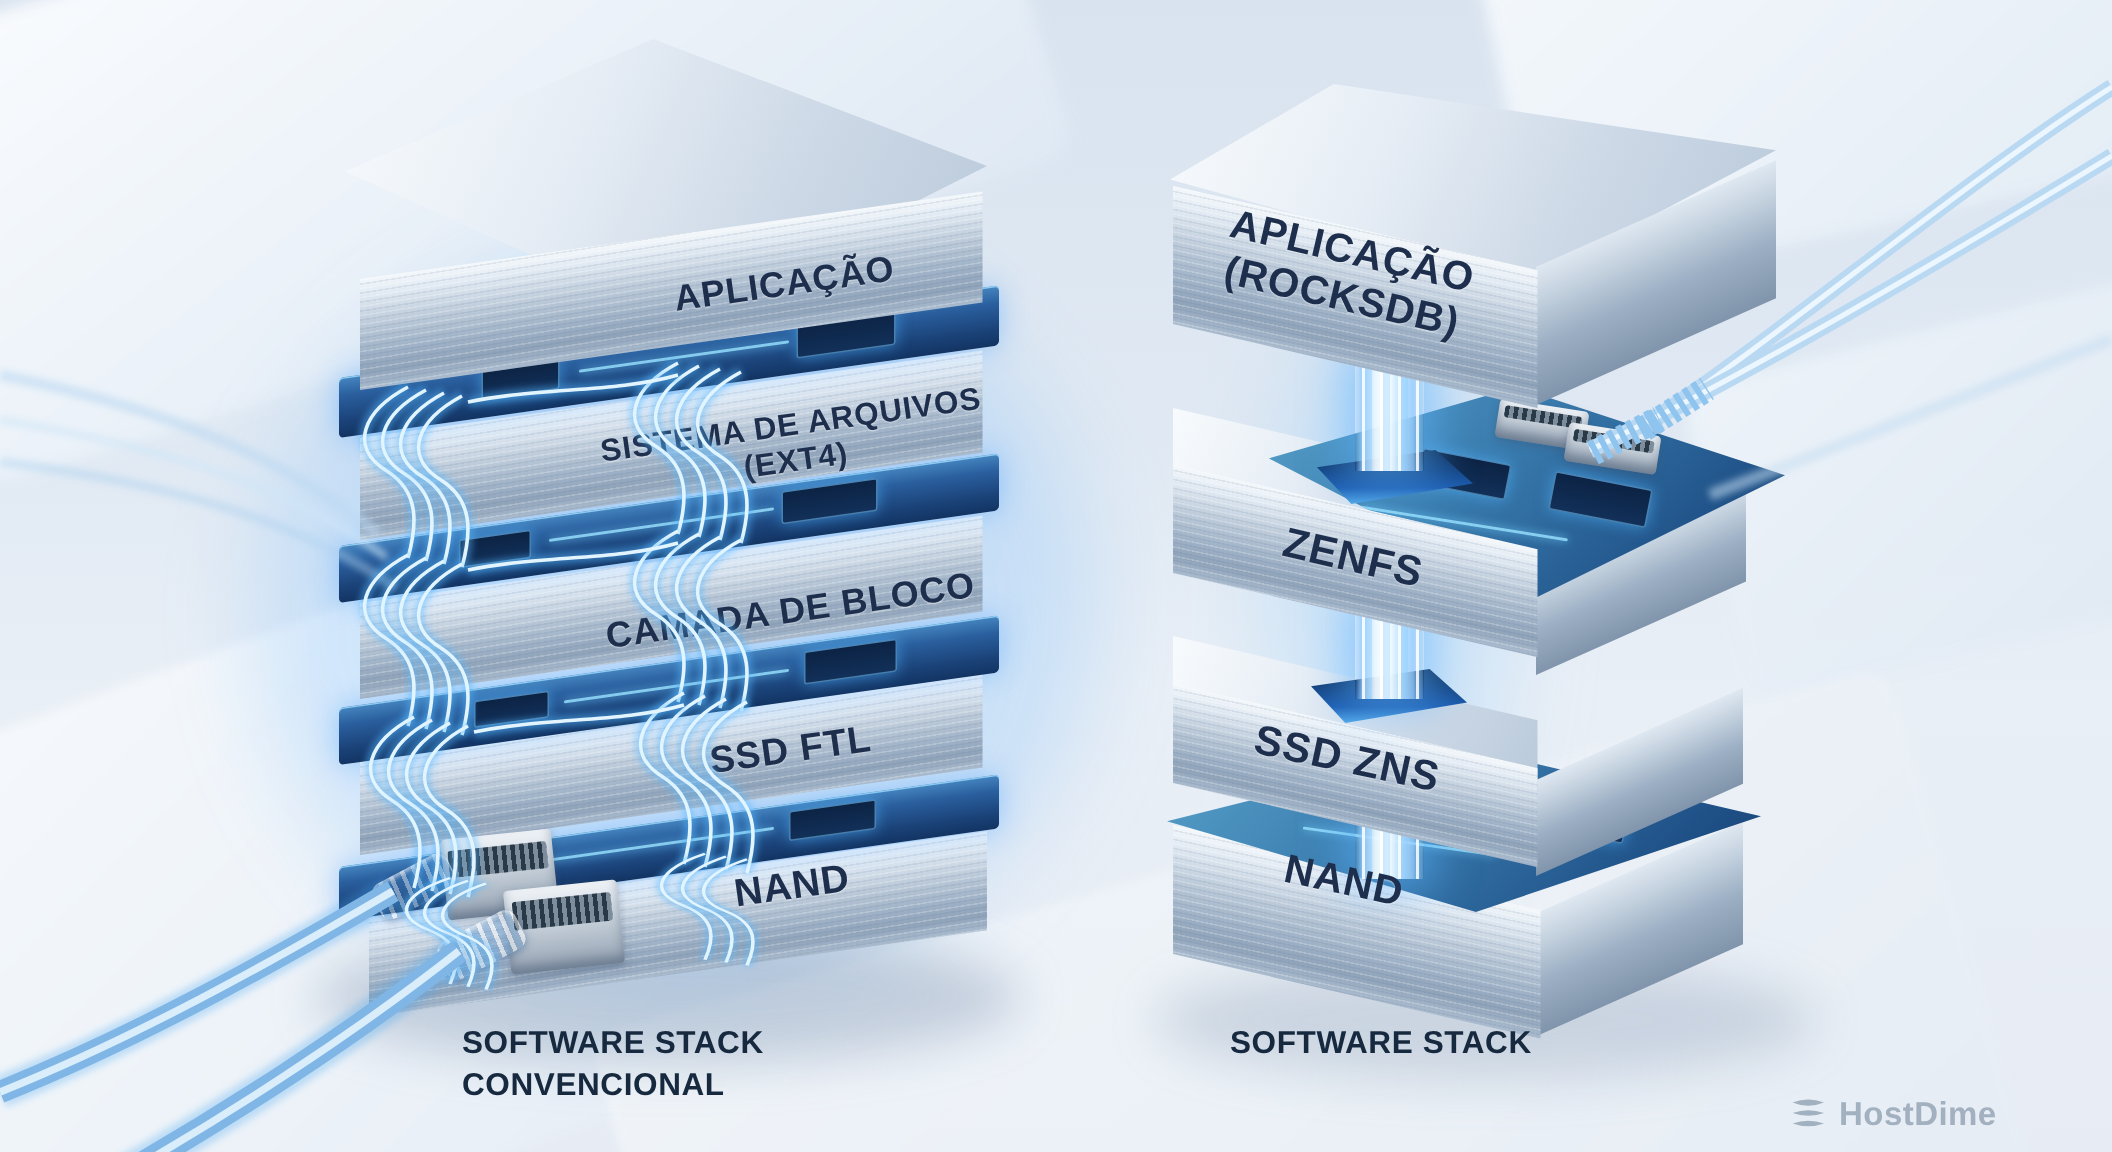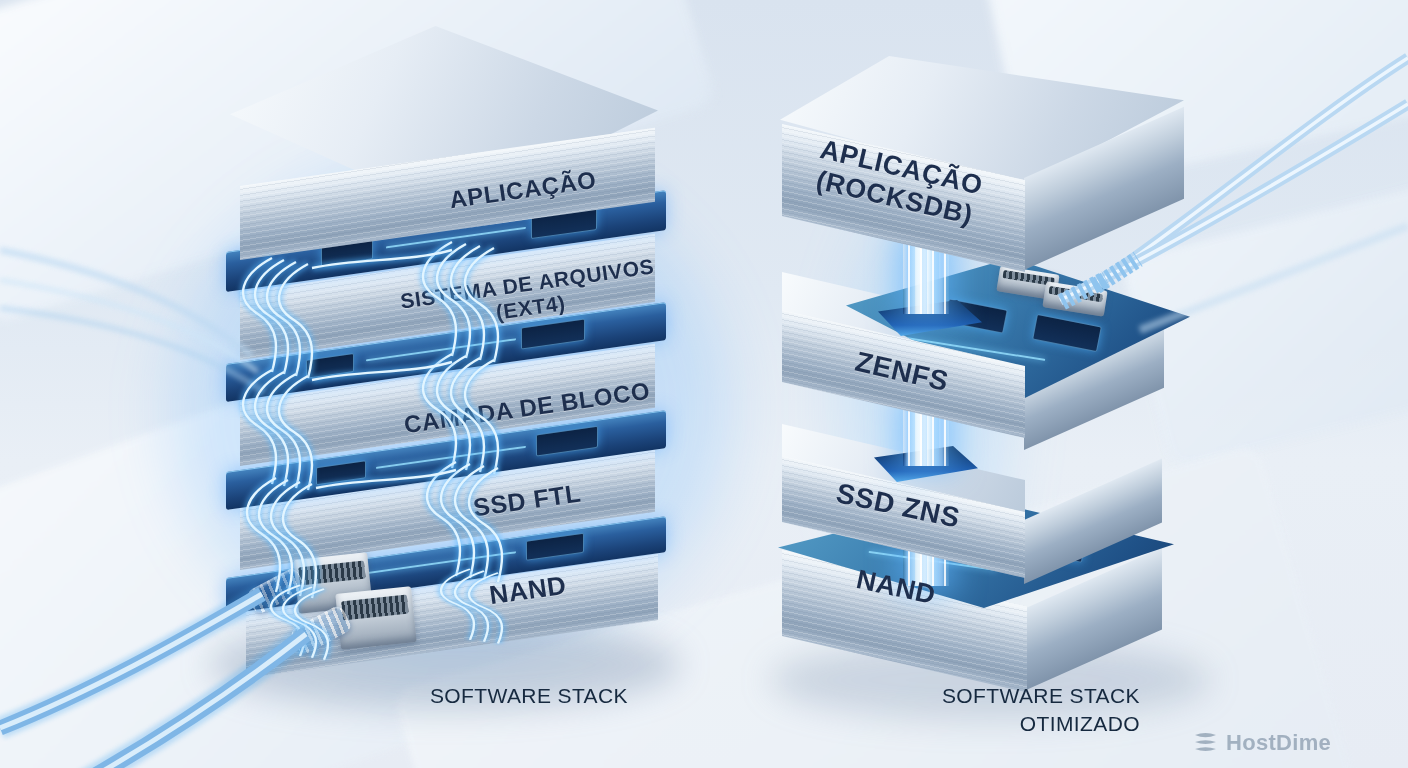--- a/index.html
+++ b/index.html
@@ -29,21 +29,21 @@
     clip-path:polygon(0 32%,76% 0,100% 62%,22% 100%);box-shadow:0 0 12px rgba(60,150,255,.5);}
   .beam{position:absolute;width:46px;
     background:linear-gradient(90deg,rgba(140,200,255,0) 0%,rgba(150,205,255,.75) 10%,rgba(235,248,255,.95) 30%,#ffffff 48%,rgba(205,235,255,.95) 62%,rgba(150,205,255,.8) 85%,rgba(140,200,255,0) 100%);
     box-shadow:0 0 28px 7px rgba(95,180,255,.55);}
   .beam::after{content:"";position:absolute;inset:0;
     background:repeating-linear-gradient(90deg,rgba(255,255,255,0) 0 5px,rgba(255,255,255,.85) 5px 7px,rgba(130,200,255,.35) 7px 12px);}
   .label{position:absolute;color:#1e2f4e;font-weight:600;text-align:center;letter-spacing:.6px;
     text-shadow:0 1px 1px rgba(255,255,255,.4);}
   .label span{display:block;line-height:1.14;}
   .label span:empty{display:none;}
-  .title{position:absolute;color:#16293f;font-weight:400;text-align:right;font-size:21px;line-height:1.34;letter-spacing:.4px;}
+  .title{position:absolute;color:#16293f;font-weight:700;text-align:left;font-size:21px;line-height:1.34;letter-spacing:.4px;}
   .title span{display:block;}
   .conn{position:absolute;background:linear-gradient(180deg,#f0f4f8 0%,#c6d0da 45%,#93a1b1 100%);border-radius:3px;
     box-shadow:inset 0 -5px 7px rgba(40,60,90,.35),0 2px 6px rgba(60,80,110,.35);}
   .conn::after{content:"";position:absolute;left:6%;top:14%;right:6%;height:34%;border-radius:2px;
     background:repeating-linear-gradient(90deg,#2a3947 0 3px,#7e8d9c 3px 6px);}
   .boot{position:absolute;background:linear-gradient(180deg,#8ec6ef 0%,#5aa3dd 55%,#3f86c6 100%);border-radius:8px;
     box-shadow:inset 0 2px 3px rgba(255,255,255,.6),0 2px 5px rgba(50,90,140,.4);
     background-image:repeating-linear-gradient(95deg,rgba(255,255,255,.45) 0 3px,rgba(70,130,190,.35) 3px 8px);}
   .watermark{position:absolute;display:flex;align-items:center;gap:7px;opacity:.78;}
   .watermark .wm-text{color:#8fa0b2;font-weight:700;font-size:22px;letter-spacing:.3px;}
@@ -241,24 +241,24 @@
       <path d="M1060,300 C1150,258 1300,170 1408,104" stroke="#b9d8f2" stroke-width="11" fill="none"></path>
       <path d="M1060,300 C1150,258 1300,170 1408,104" stroke="#ecf6fe" stroke-width="3.5" fill="none"></path>
       <path d="M1140,330 C1240,292 1350,248 1408,226" stroke="#c6def2" stroke-width="8" fill="none" opacity=".55" filter="url(#blur1)"></path>
       <path d="M1096,286 l 42,-27" stroke="#8fc4ee" stroke-width="17" stroke-dasharray="4 3" fill="none"></path>
       <path d="M1062,302 l 44,-23" stroke="#8fc4ee" stroke-width="17" stroke-dasharray="4 3" fill="none"></path>
     </g>
   </svg>
 
   <div class="title" style="left:308px;top:682px;width:320px;">
     <span>SOFTWARE STACK</span>
+    <span>CONVENCIONAL</span>
   </div>
   <div class="title" style="left:820px;top:682px;width:320px;">
     <span>SOFTWARE STACK</span>
-    <span>OTIMIZADO</span>
   </div>
 
   <div class="watermark" style="left:1192px;top:730px;">
     <span style="display:inline-flex;">
       <svg width="27" height="26" viewBox="0 0 27 26">
         <g fill="#8fa0b2">
           <path d="M3,5 Q13.5,1 24,5 Q13.5,9.4 3,5 Z"></path>
           <path d="M3,12 Q13.5,8.4 24,12 Q13.5,15.8 3,12 Z"></path>
           <path d="M3,19 Q13.5,15.4 24,19 Q13.5,22.8 3,19 Z"></path>
         </g>

